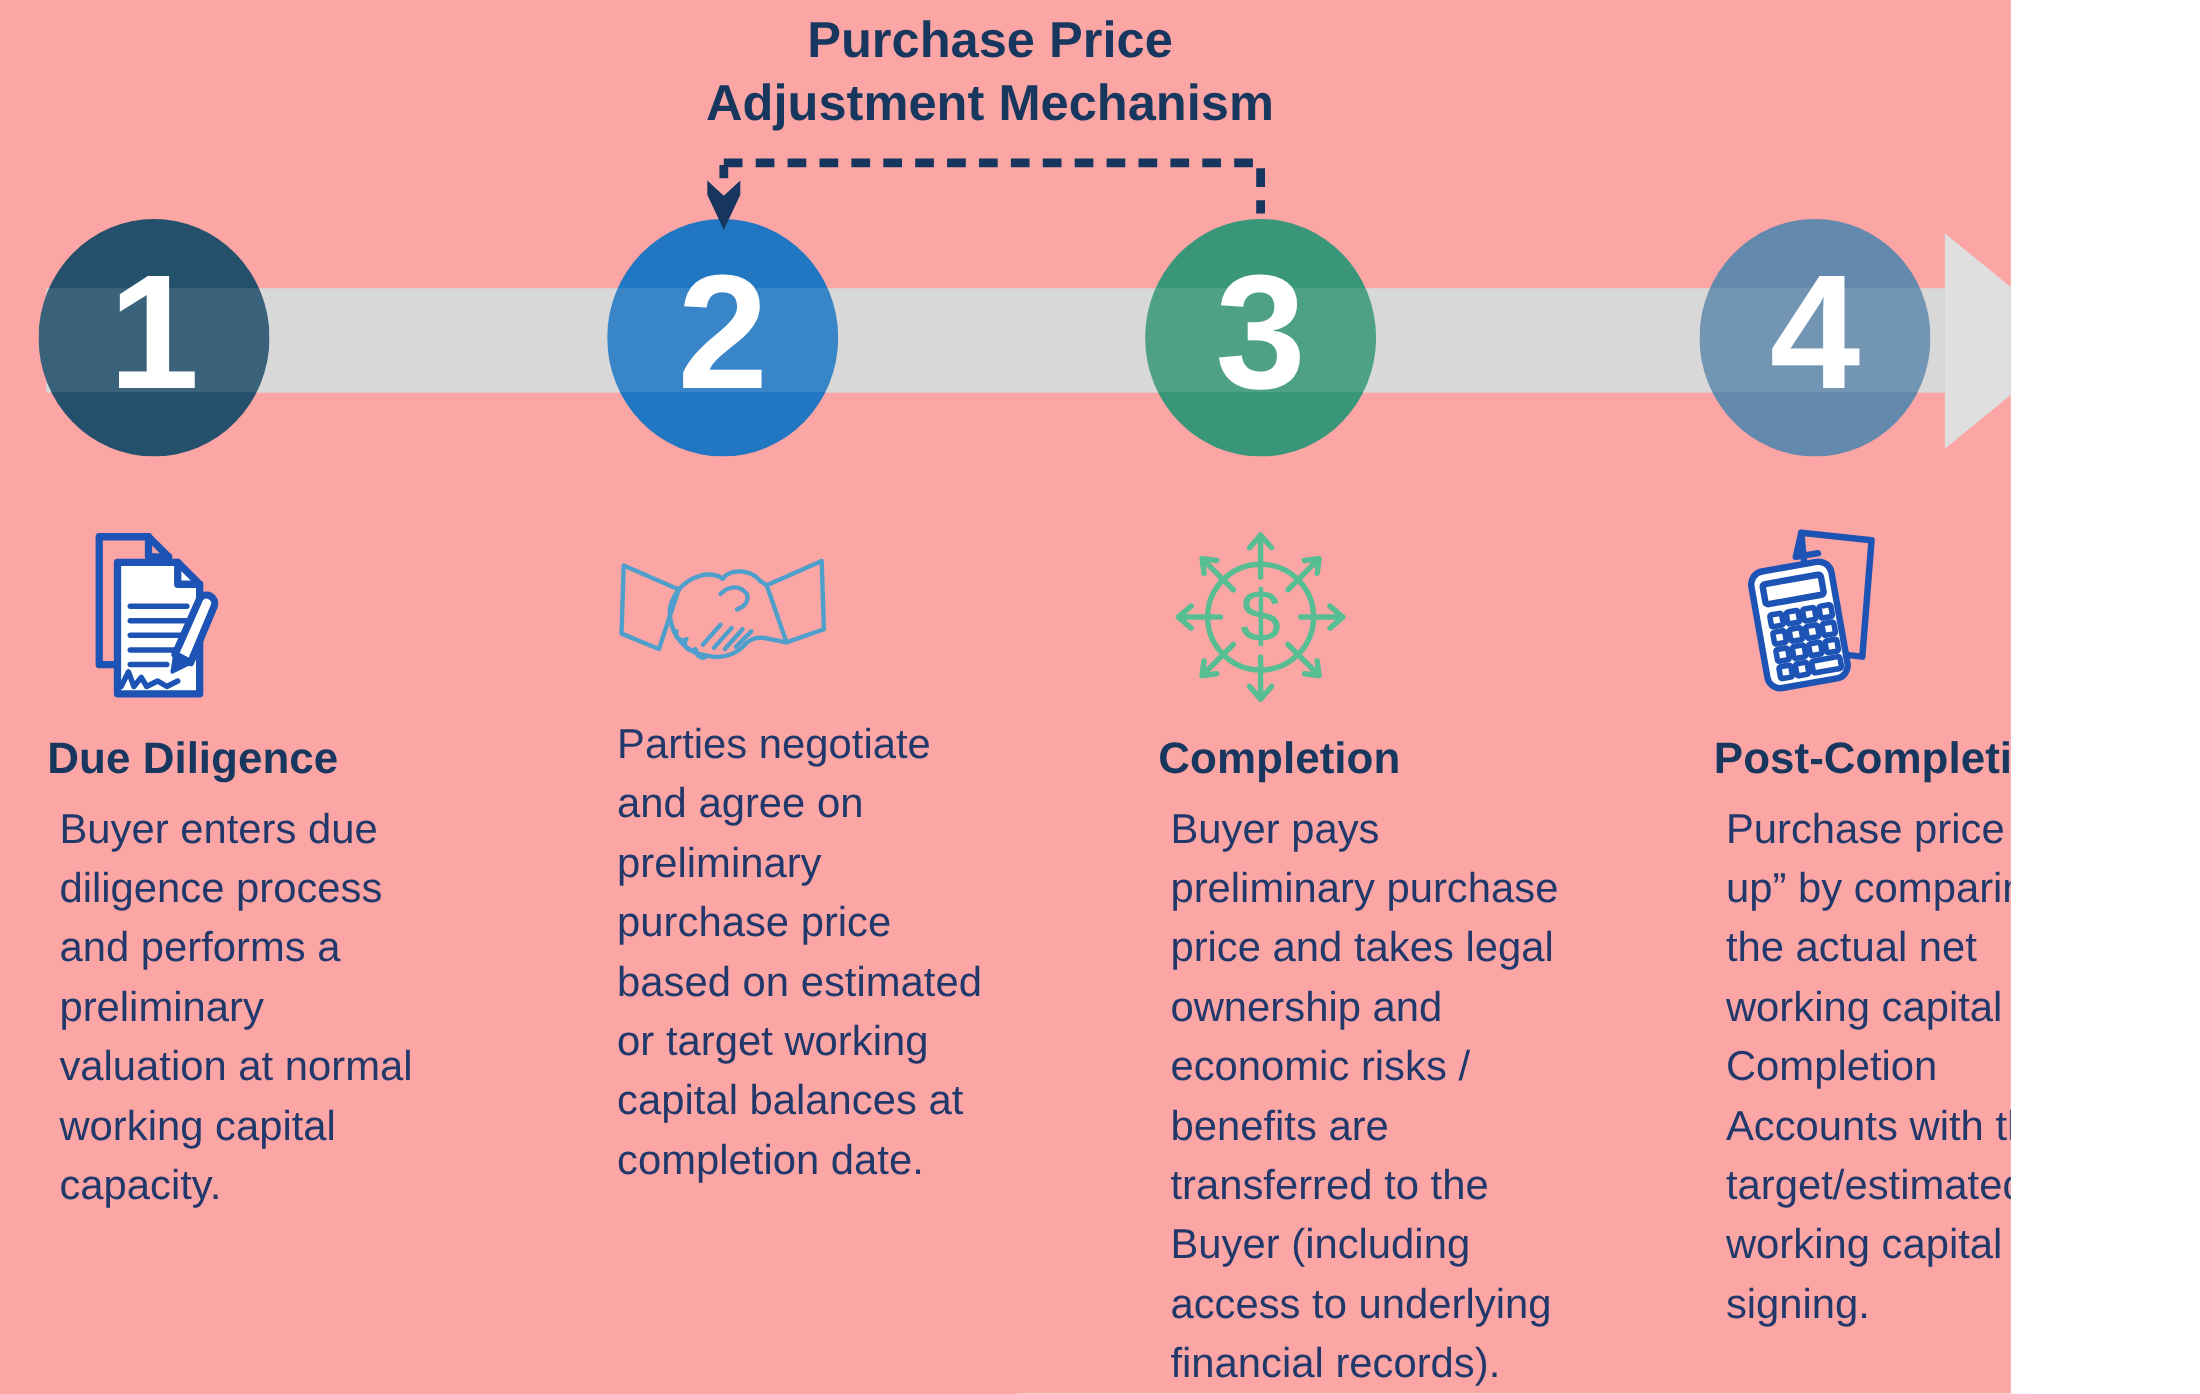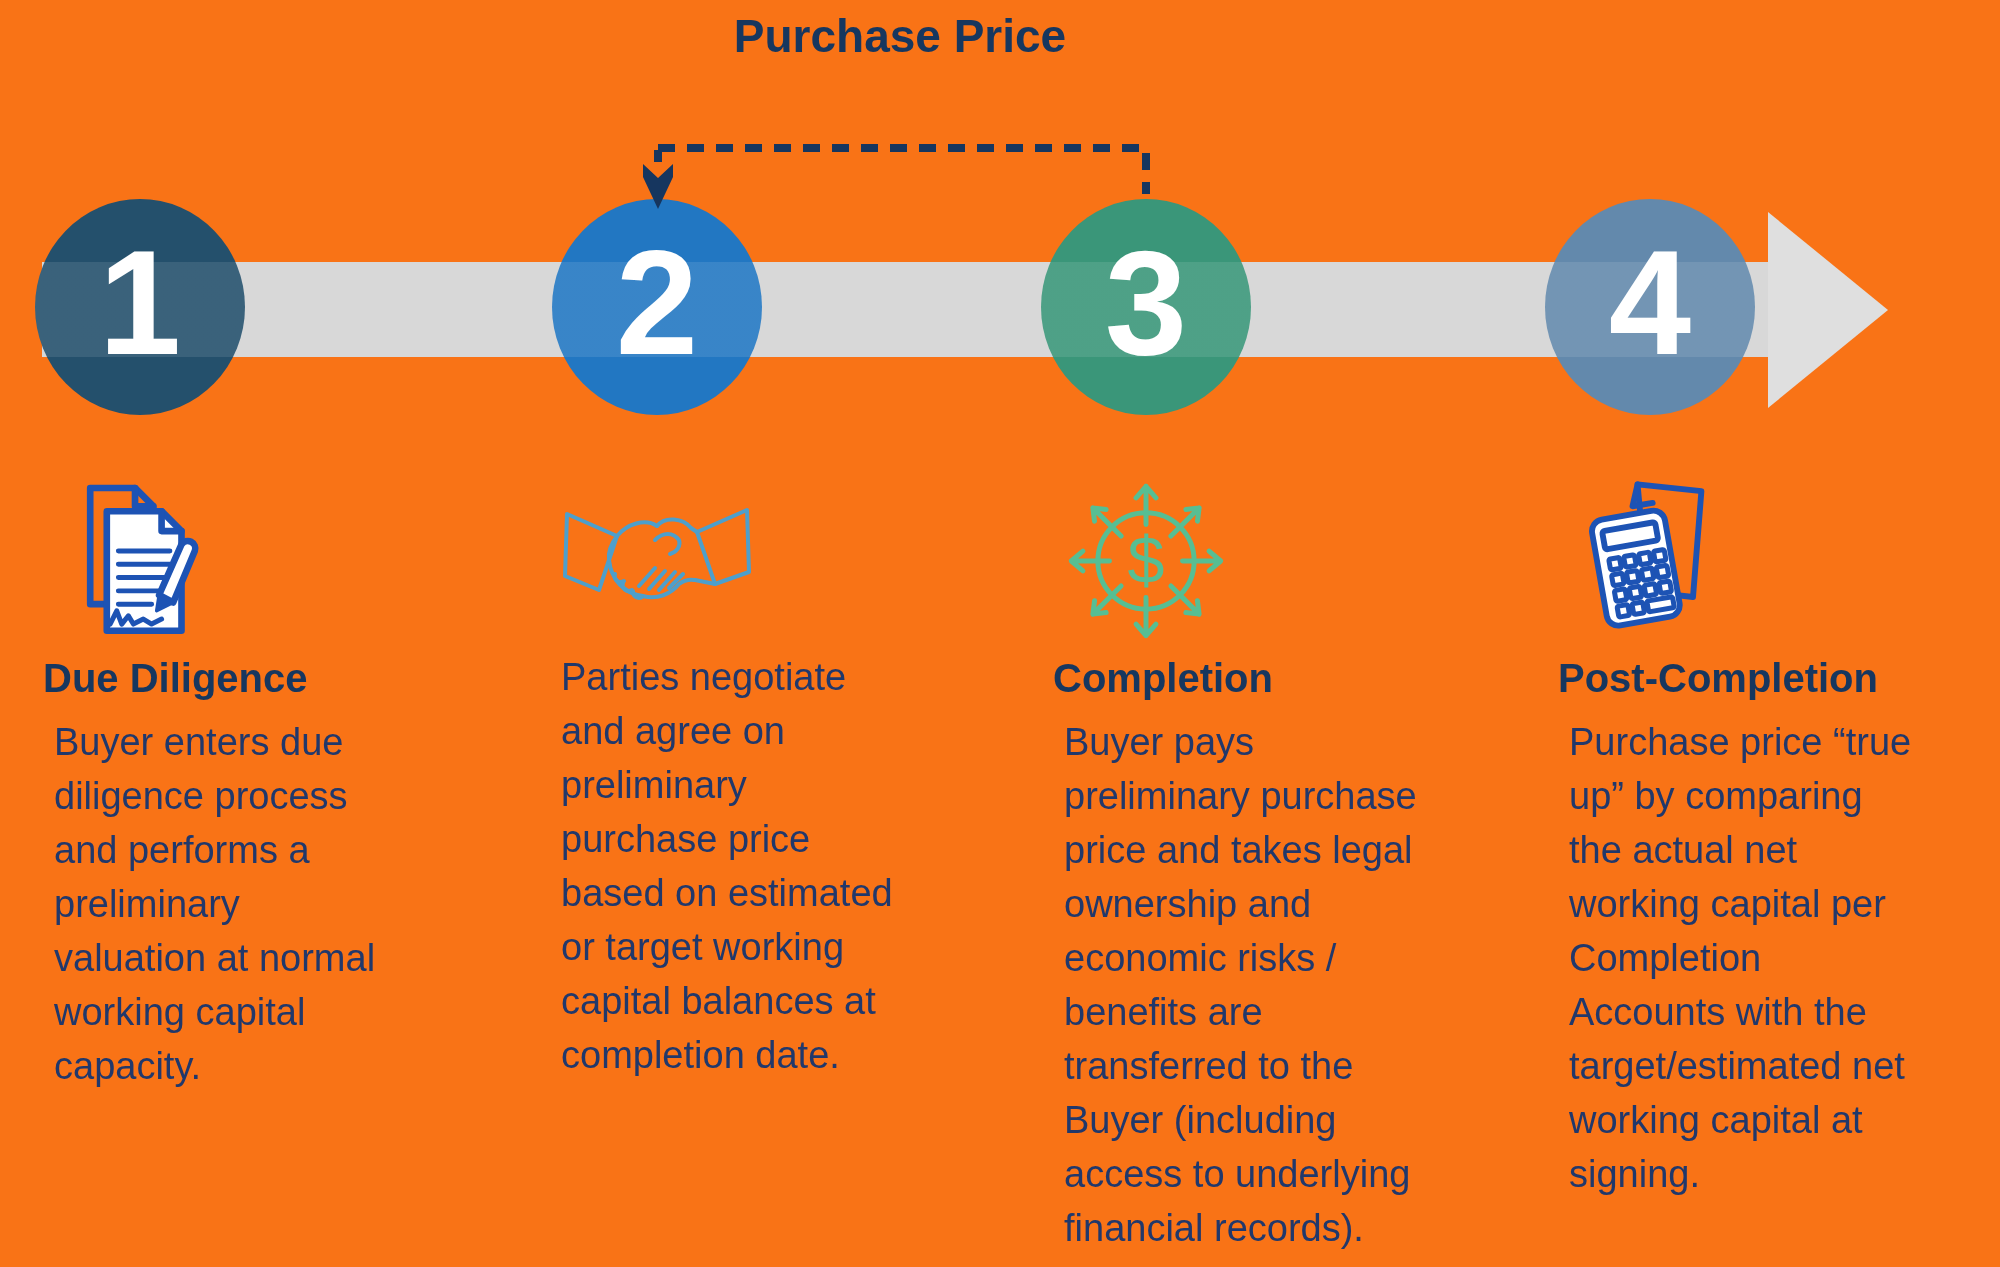--- a/index.html
+++ b/index.html
@@ -1,17 +1,17 @@
 <!DOCTYPE html>
 <html><head>
 <meta charset="utf-8">
 <style>
   html,body{margin:0;padding:0;background:#ffffff;}
   .canvas{
-    position:relative;width:2000px;height:1267px;background:#f97316;overflow:hidden;
+    position:relative;width:1828px;height:1267px;background:#fca5a5;overflow:hidden;
     font-family:"Liberation Sans", sans-serif;
   }
   
   .title{
     position:absolute;left:500px;top:8px;width:800px;text-align:center;
     color:#17375F;font-size:46px;font-weight:bold;line-height:57px;
   }
   
   .connector-svg{position:absolute;left:0;top:0;width:2000px;height:1267px;pointer-events:none;z-index:4;}
   
@@ -32,31 +32,32 @@
   }
   .c1{left:35px;} .c2{left:552px;} .c3{left:1041px;} .c4{left:1545px;}
   
   .icon{position:absolute;z-index:2;}
   .i1{left:57px;top:478px;}
   .i2{left:557px;top:488px;}
   .i3{left:1063px;top:478px;}
   .i4{left:1567px;top:476px;}
   
   .col{position:absolute;top:650px;width:480px;color:#21386B;z-index:2;}
-  .col .heading{font-size:40px;font-weight:bold;color:#17375F;margin:4px 0 13px 0;line-height:48px;}
+  .col .heading{font-size:40px;font-weight:bold;color:#17375F;margin:16px 0 13px 0;line-height:48px;}
   .col .body{font-size:38px;line-height:54px;white-space:pre-line;margin-left:11px;}
   .t1{left:43px;} .t2{left:550px;} .t3{left:1053px;} .t4{left:1558px;width:442px;}
 </style>
 </head>
 <body>
 
 <div class="canvas">
 
   <div class="title">
     <div>Purchase Price</div>
+    <div>Adjustment Mechanism</div>
   </div>
 
   <svg class="connector-svg" viewBox="0 0 2000 1267">
     <path d="M658 148 H1146 V194" fill="none" stroke="#16365F" stroke-width="8" stroke-dasharray="17 12"></path>
     <path d="M658 150 V170" fill="none" stroke="#16365F" stroke-width="8" stroke-dasharray="12 9"></path>
     <polygon points="643,164 658,178 673,164 673,177 658,209 643,177" fill="#16365F"></polygon>
   </svg>
 
   <div class="band"></div>
   <div class="band-head"></div>

